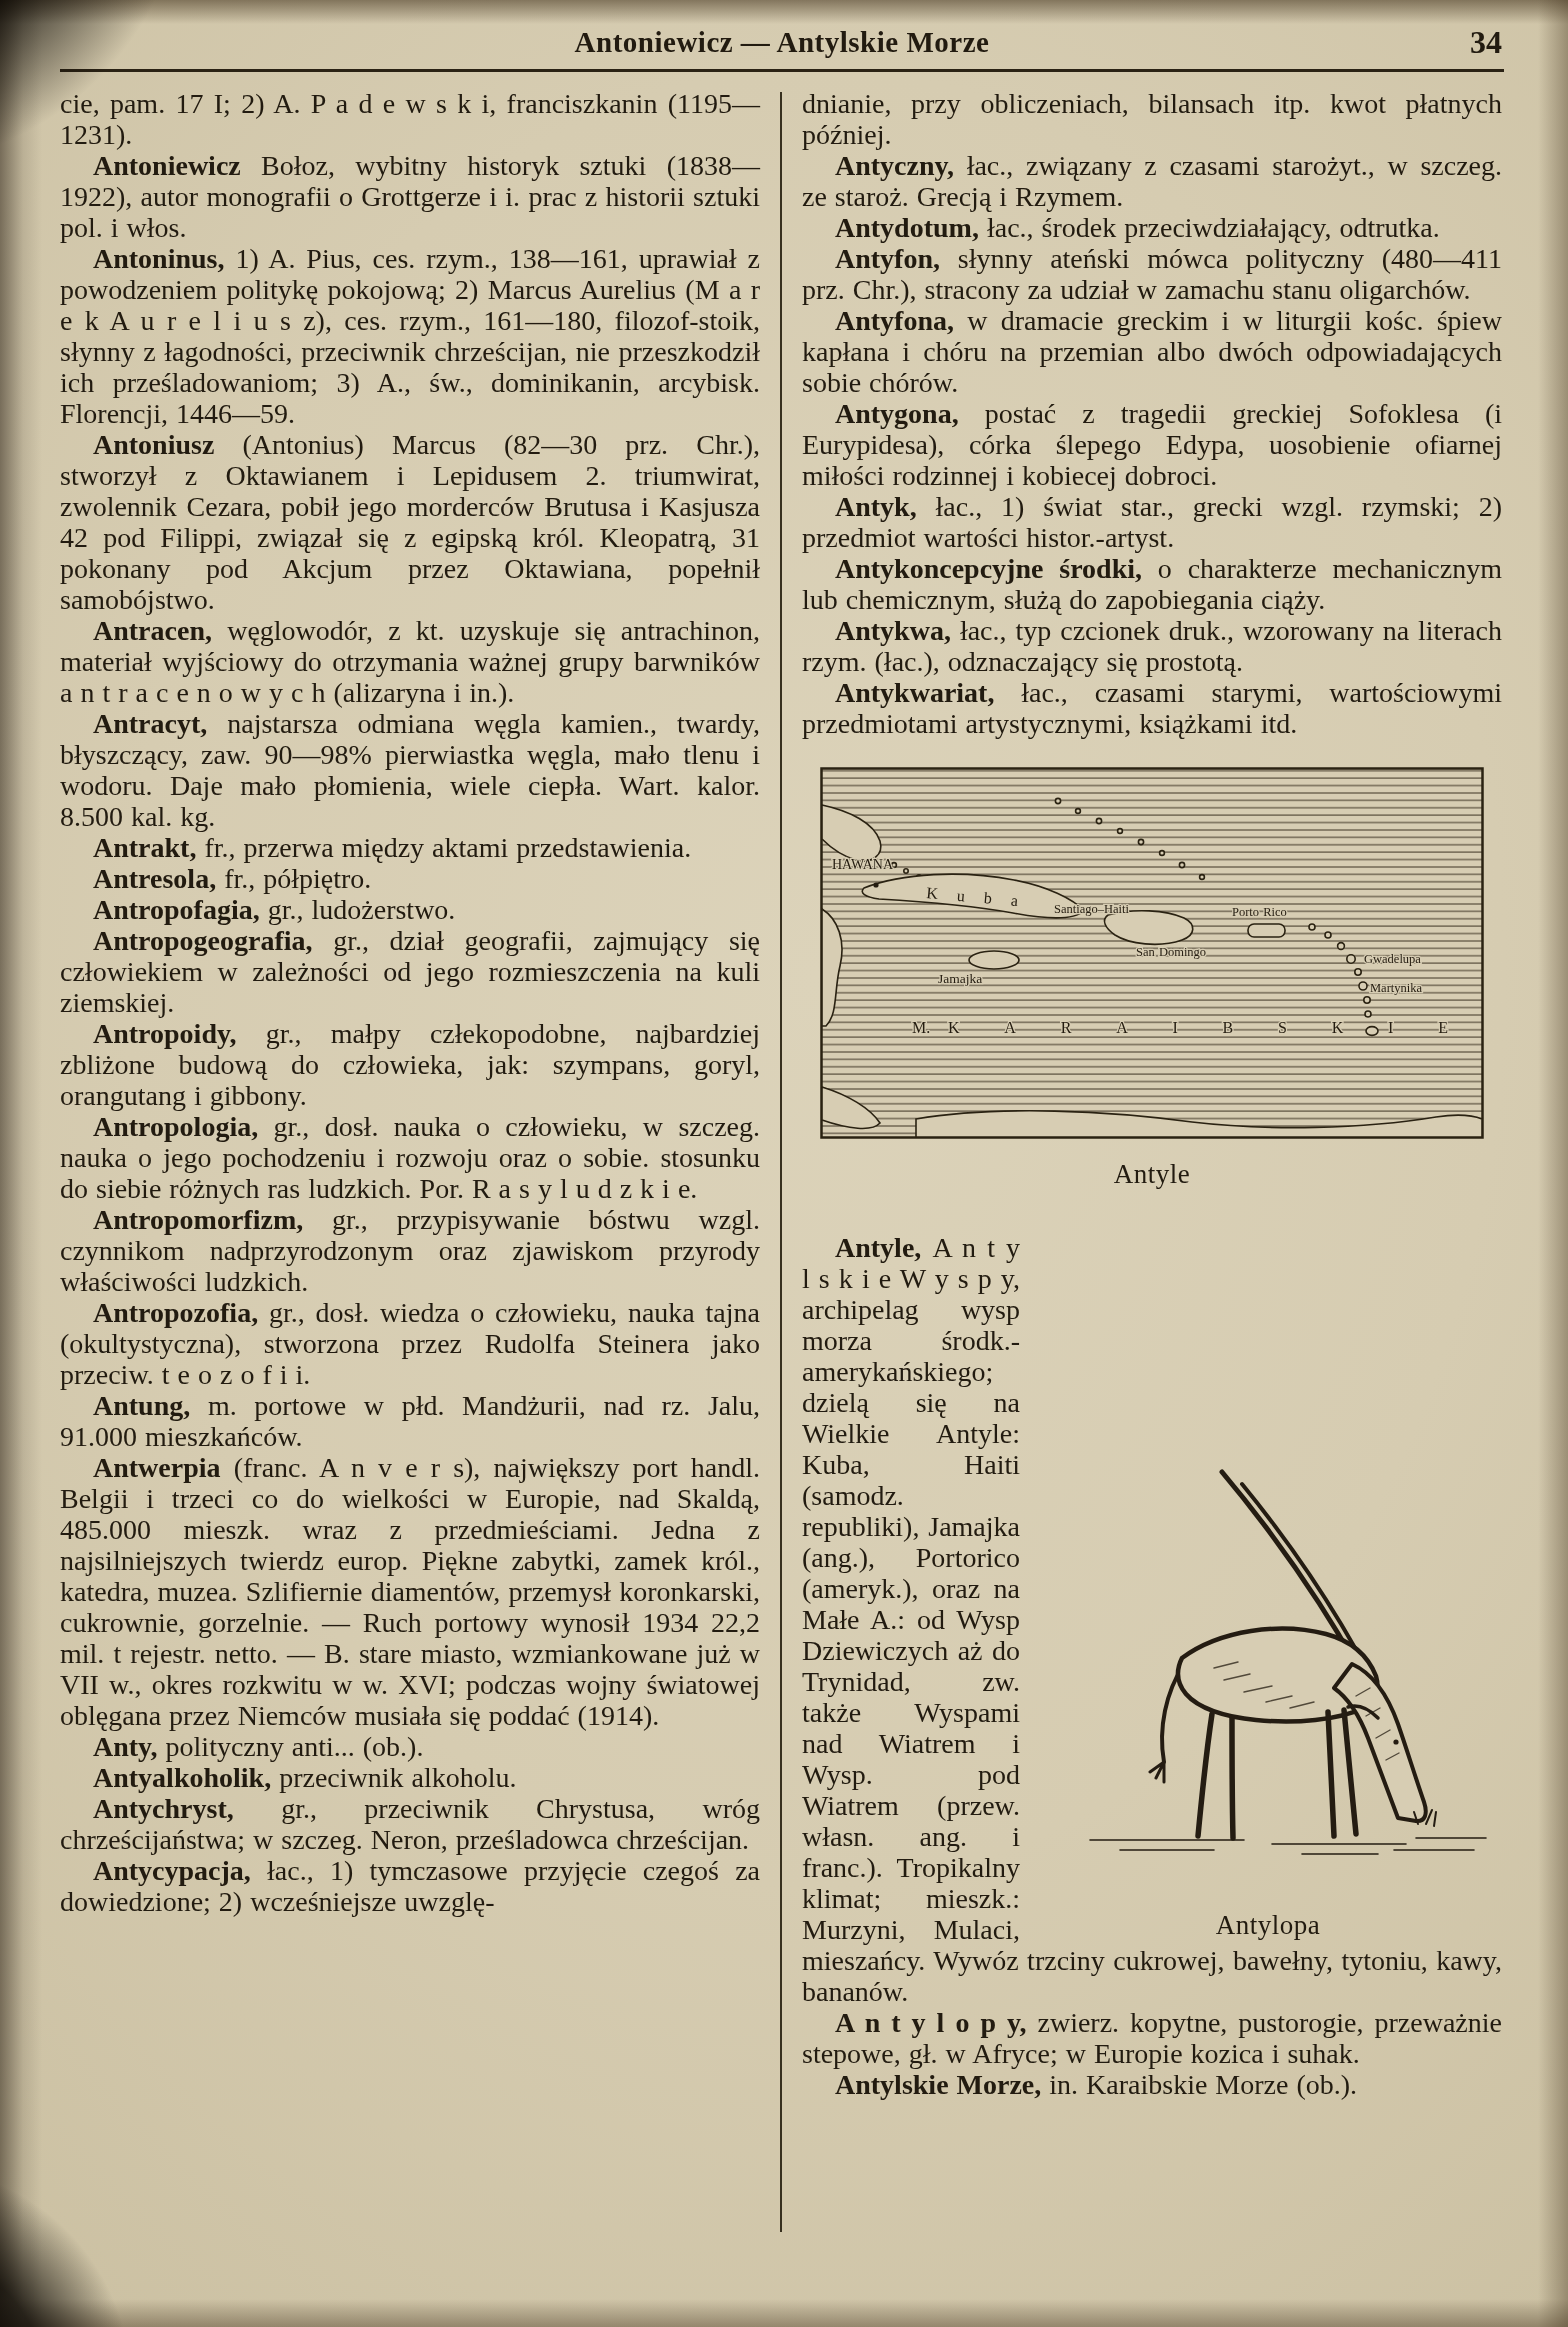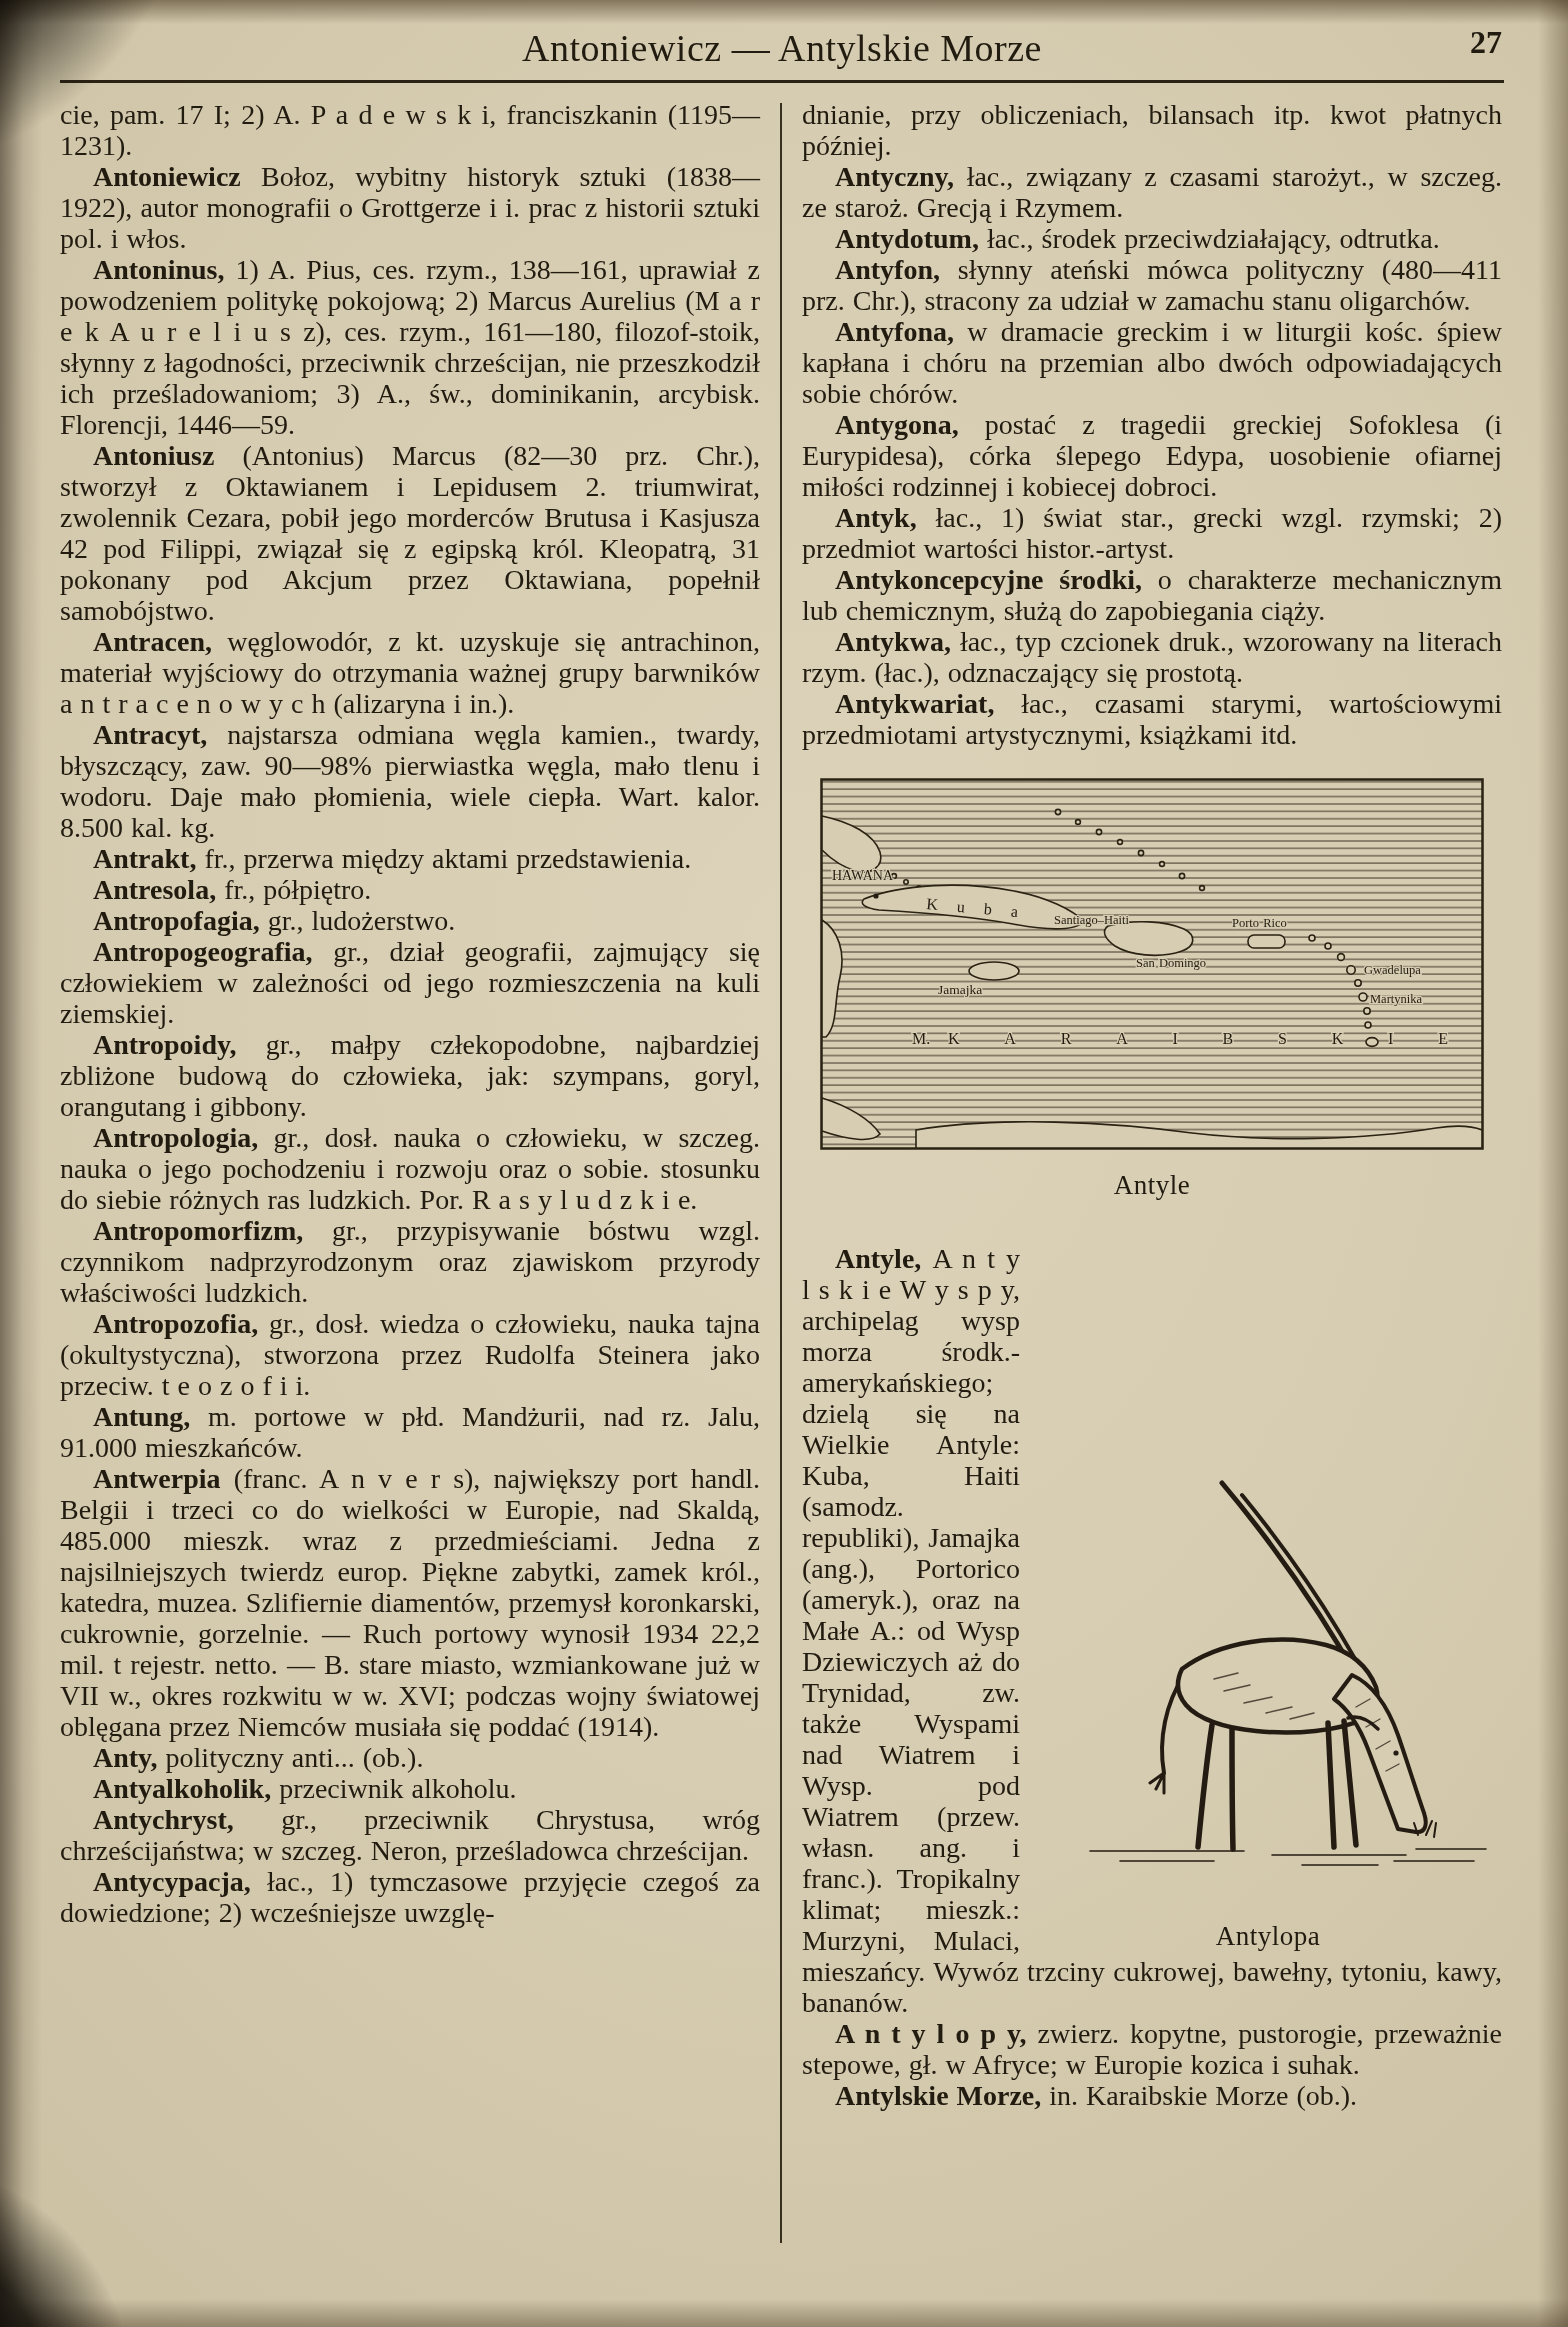--- a/index.html
+++ b/index.html
@@ -17,21 +17,21 @@
   .sh-left{left:0;top:0;bottom:0;width:42px;
     background:linear-gradient(90deg, rgba(30,20,10,.5), rgba(30,20,10,.12) 55%, rgba(30,20,10,0));}
   .sh-top{left:0;top:0;right:0;height:24px;
     background:linear-gradient(180deg, rgba(64,48,26,.55), rgba(64,48,26,0));}
   .sh-right{right:0;top:0;bottom:0;width:30px;
     background:linear-gradient(270deg, rgba(64,48,26,.38), rgba(64,48,26,0));}
   .sh-bottom{left:0;bottom:0;right:0;height:28px;
     background:linear-gradient(0deg, rgba(64,48,26,.42), rgba(64,48,26,0));}
 
   .header{position:relative;margin:0 64px 0 60px;padding-top:26px;text-align:center;}
-  .header .title{font-size:38px;font-weight:normal;letter-spacing:.5px;}
+  .header .title{font-size:29px;font-weight:bold;letter-spacing:.5px;}
   .header .pageno{position:absolute;right:2px;top:24px;font-size:32px;font-weight:bold;}
   .rule{margin:10px 64px 0 60px;height:3px;background:#2a2214;}
 
   .columns{display:flex;align-items:flex-start;padding:0 64px 0 60px;margin-top:16px;}
   .col{width:700px;font-size:28px;line-height:31px;text-align:justify;word-spacing:1px;}
   .divider{width:2px;align-self:stretch;background:#37301f;margin:4px 20px 0 20px;min-height:2140px;}
 
   .entry{margin:0;text-indent:33px;}
   .entry.continuation{text-indent:0;}
   .entry b{font-weight:bold;}
@@ -48,21 +48,21 @@
   .antelope-figure svg{display:block;width:468px;height:470px;}
   .antelope-figure .figcap{font-family:Liberation Serif, serif;}
 </style>
 </head>
 <body>
 
 <div class="page">
 
   <div class="header">
     <span class="title">Antoniewicz — Antylskie Morze</span>
-    <span class="pageno">27</span>
+    <span class="pageno">34</span>
   </div>
   <div class="rule"></div>
 
   <div class="columns">
 
     <section class="col col-left">
 
         <p class="entry continuation"><span>cie, pam. 17 I; 2) A. P a d e w s k i, franciszkanin (1195—1231).</span></p>
 
         <p class="entry"><b>Antoniewicz </b><span>Bołoz, wybitny historyk sztuki (1838—1922), autor monografii o Grottgerze i i. prac z historii sztuki pol. i włos.</span></p>

